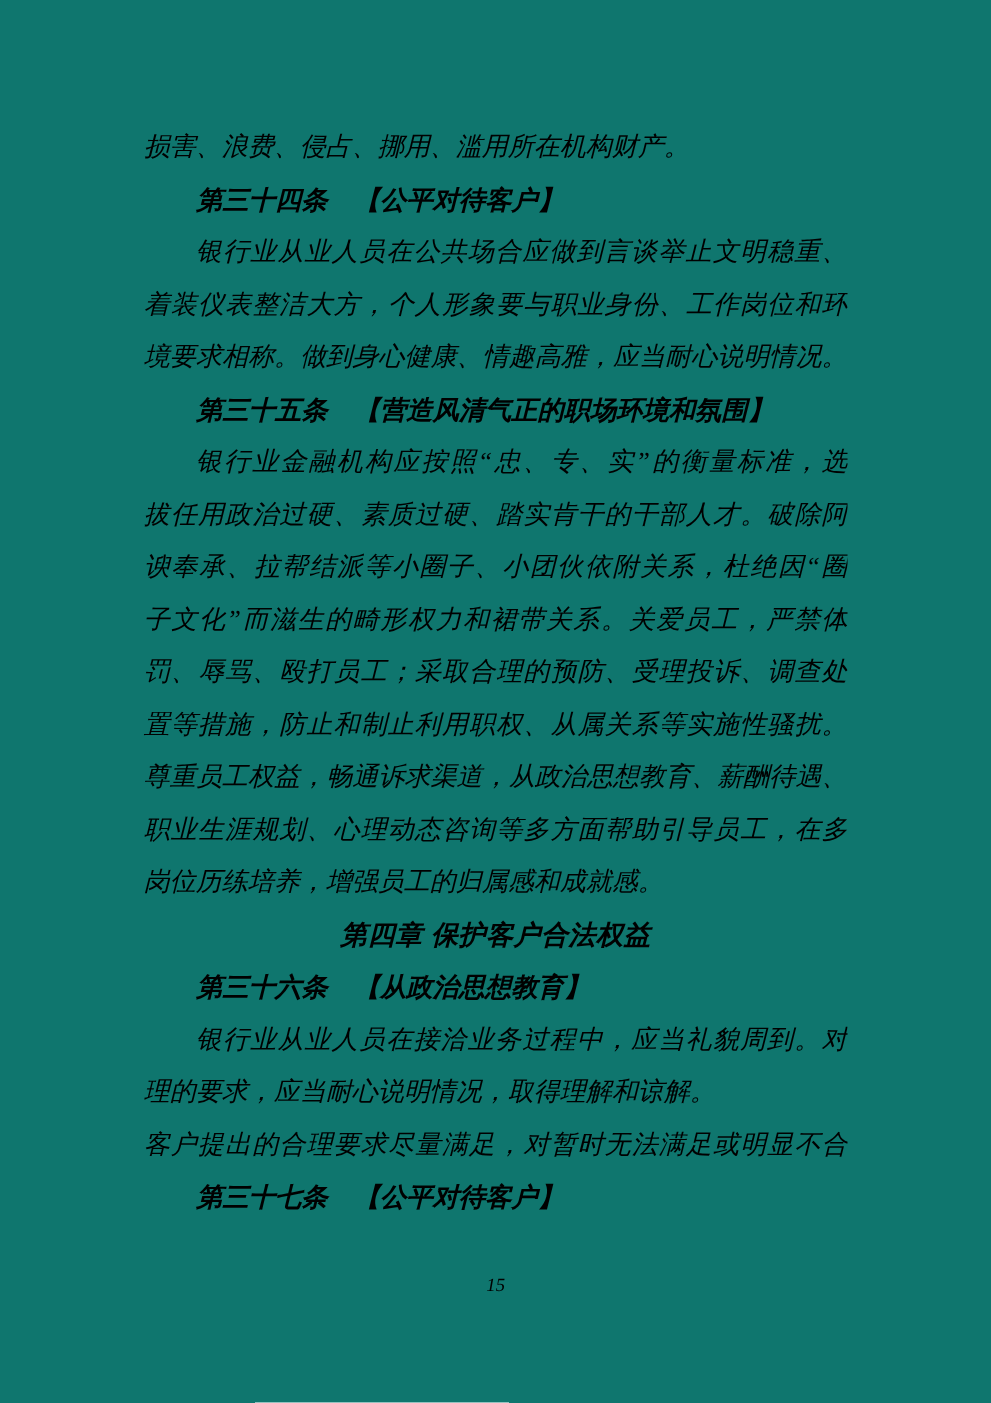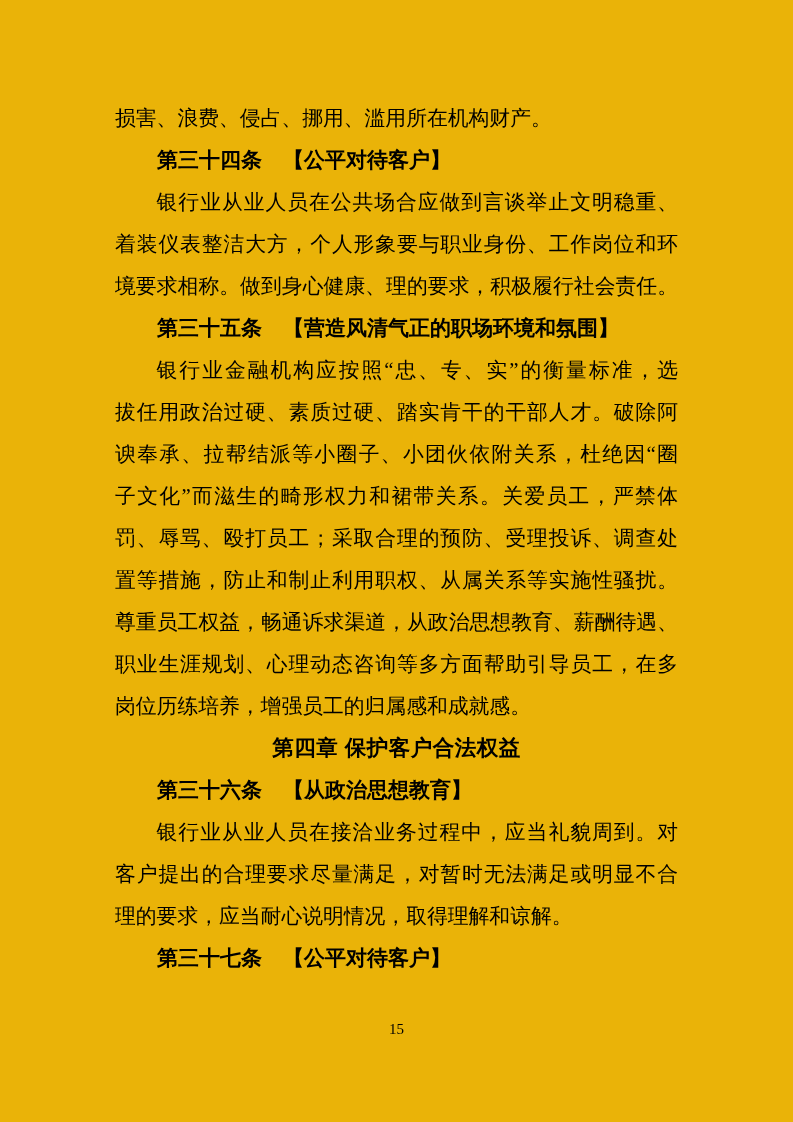--- a/index.html
+++ b/index.html
@@ -4,24 +4,25 @@
 <style>
   html, body {
     margin: 0;
     padding: 0;
     background: #ffffff;
   }
   .page {
     position: relative;
     width: 793px;
     height: 1122px;
-    background: #eab308;
+    background: #0f766e;
     overflow: hidden;
     font-family: "Liberation Serif", serif;
     color: #000000;
+    font-style: italic;
   }
   .text-column {
     position: absolute;
     left: 115px;
     top: 97px;
     width: 563px;
   }
   .line {
     font-size: 20.8px;
     line-height: 42px;
@@ -73,32 +74,32 @@
 </style>
 </head>
 <body>
 
 <div class="page">
   <div class="text-column">
     <div class="line end">损害、浪费、侵占、挪用、滥用所在机构财产。</div>
     <div class="line art-heading">第三十四条　【公平对待客户】</div>
     <div class="line full indent">银行业从业人员在公共场合应做到言谈举止文明稳重、</div>
     <div class="line full">着装仪表整洁大方，个人形象要与职业身份、工作岗位和环</div>
-    <div class="line full">境要求相称。做到身心健康、理的要求，积极履行社会责任。</div>
+    <div class="line full">境要求相称。做到身心健康、情趣高雅，应当耐心说明情况。</div>
     <div class="line art-heading">第三十五条　【营造风清气正的职场环境和氛围】</div>
     <div class="line full indent">银行业金融机构应按照“忠、专、实”的衡量标准，选</div>
     <div class="line full">拔任用政治过硬、素质过硬、踏实肯干的干部人才。破除阿</div>
     <div class="line full">谀奉承、拉帮结派等小圈子、小团伙依附关系，杜绝因“圈</div>
     <div class="line full">子文化”而滋生的畸形权力和裙带关系。关爱员工，严禁体</div>
     <div class="line full">罚、辱骂、殴打员工；采取合理的预防、受理投诉、调查处</div>
     <div class="line full">置等措施，防止和制止利用职权、从属关系等实施性骚扰。</div>
     <div class="line full">尊重员工权益，畅通诉求渠道，从政治思想教育、薪酬待遇、</div>
     <div class="line full">职业生涯规划、心理动态咨询等多方面帮助引导员工，在多</div>
     <div class="line end">岗位历练培养，增强员工的归属感和成就感。</div>
     <div class="line chapter-heading">第四章 保护客户合法权益</div>
     <div class="line art-heading">第三十六条　【从政治思想教育】</div>
     <div class="line full indent">银行业从业人员在接洽业务过程中，应当礼貌周到。对</div>
+    <div class="line end">理的要求，应当耐心说明情况，取得理解和谅解。</div>
     <div class="line full">客户提出的合理要求尽量满足，对暂时无法满足或明显不合</div>
-    <div class="line end">理的要求，应当耐心说明情况，取得理解和谅解。</div>
     <div class="line art-heading">第三十七条　【公平对待客户】</div>
   </div>
   <div class="page-number">15</div>
 </div>
 
 </body></html>

